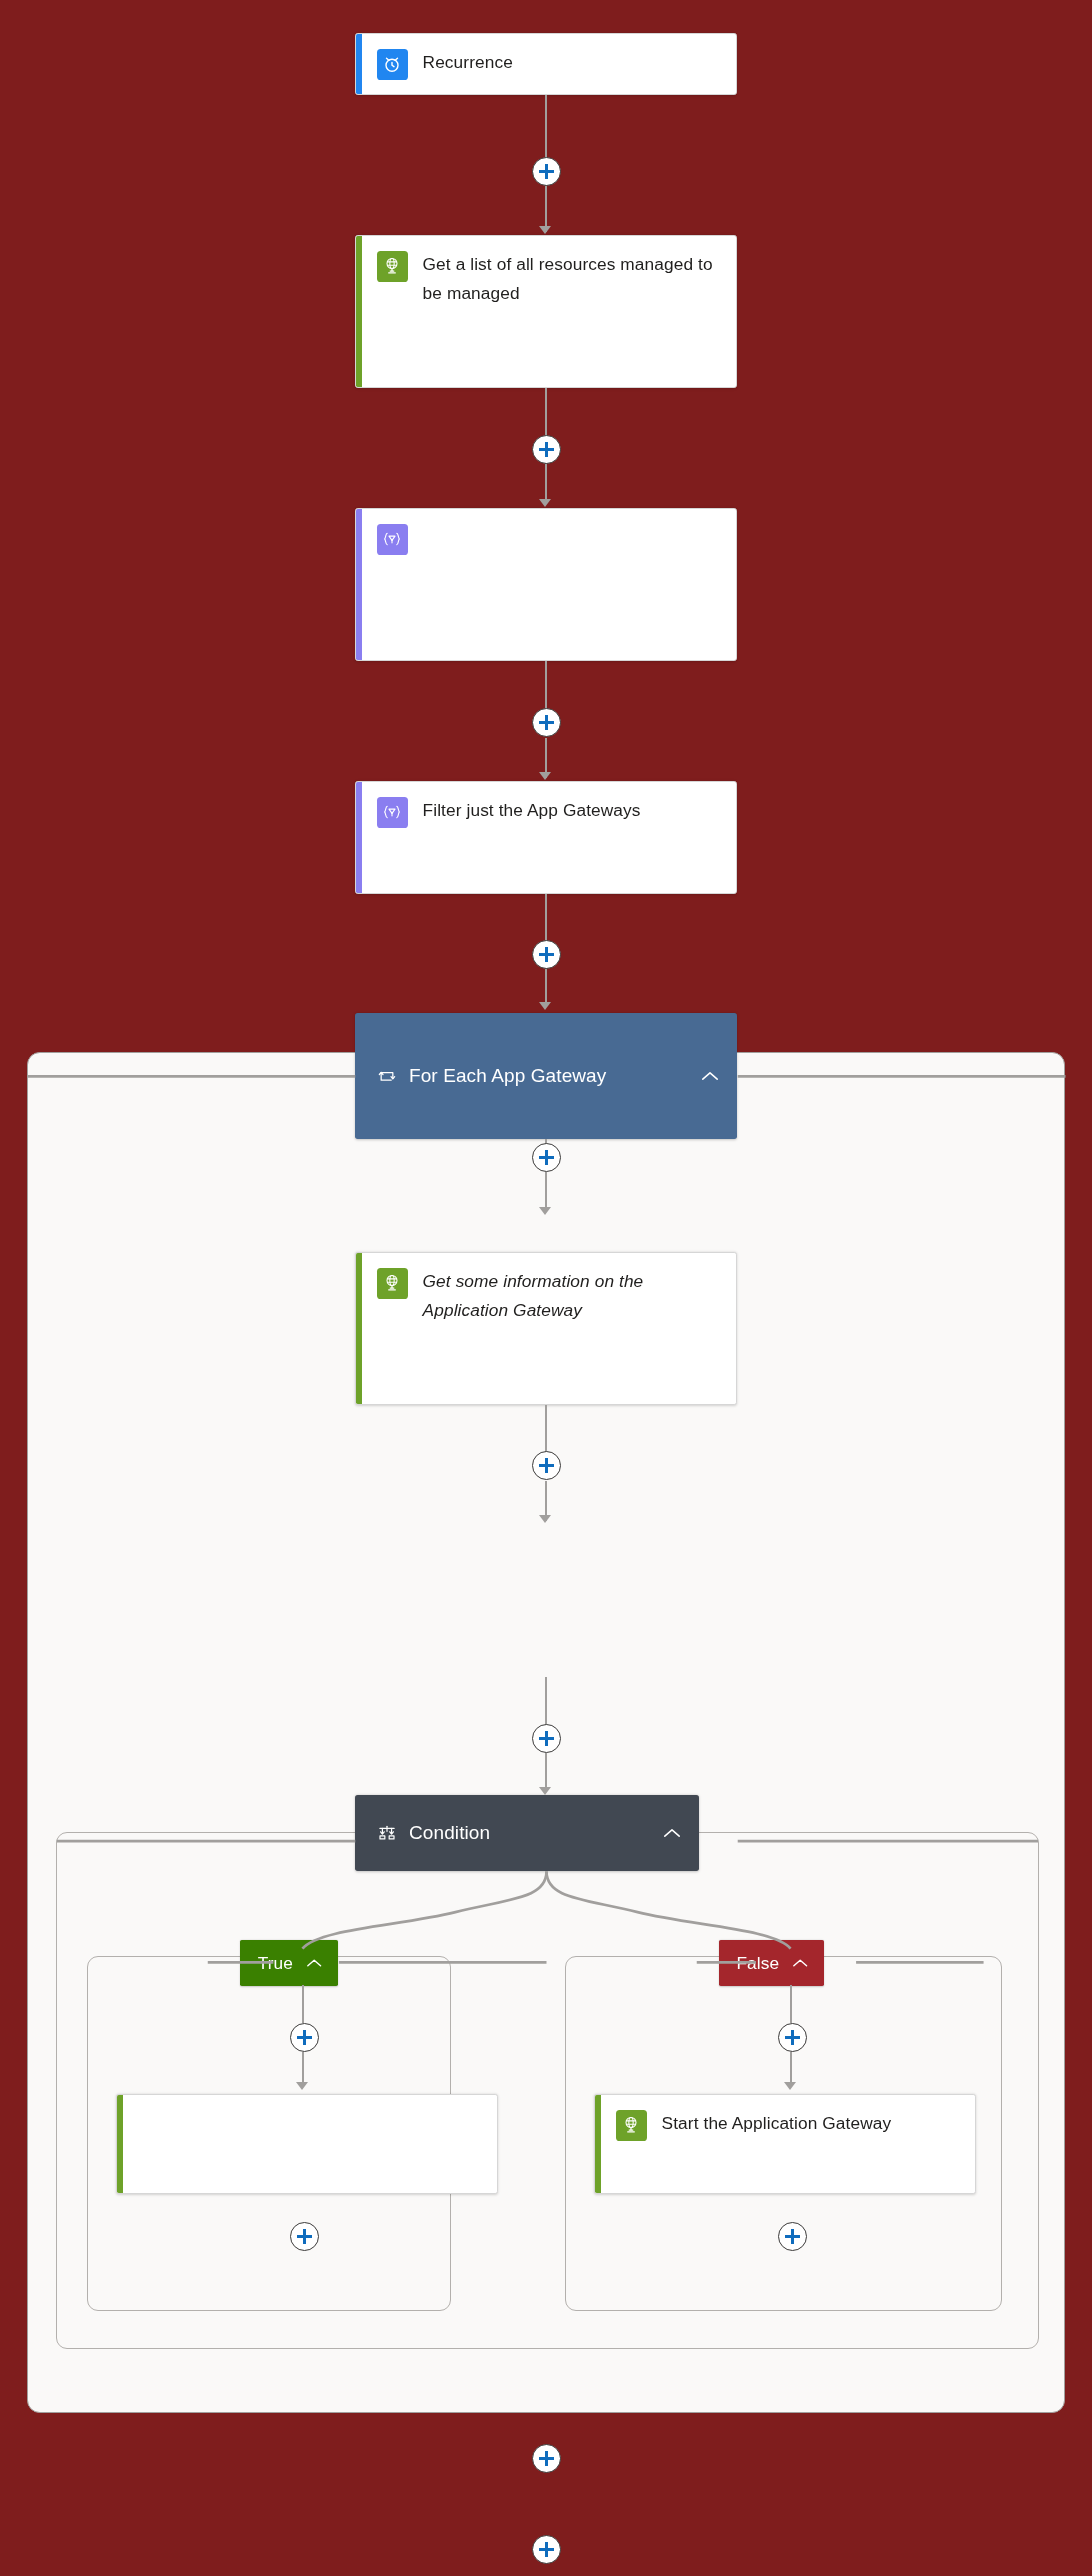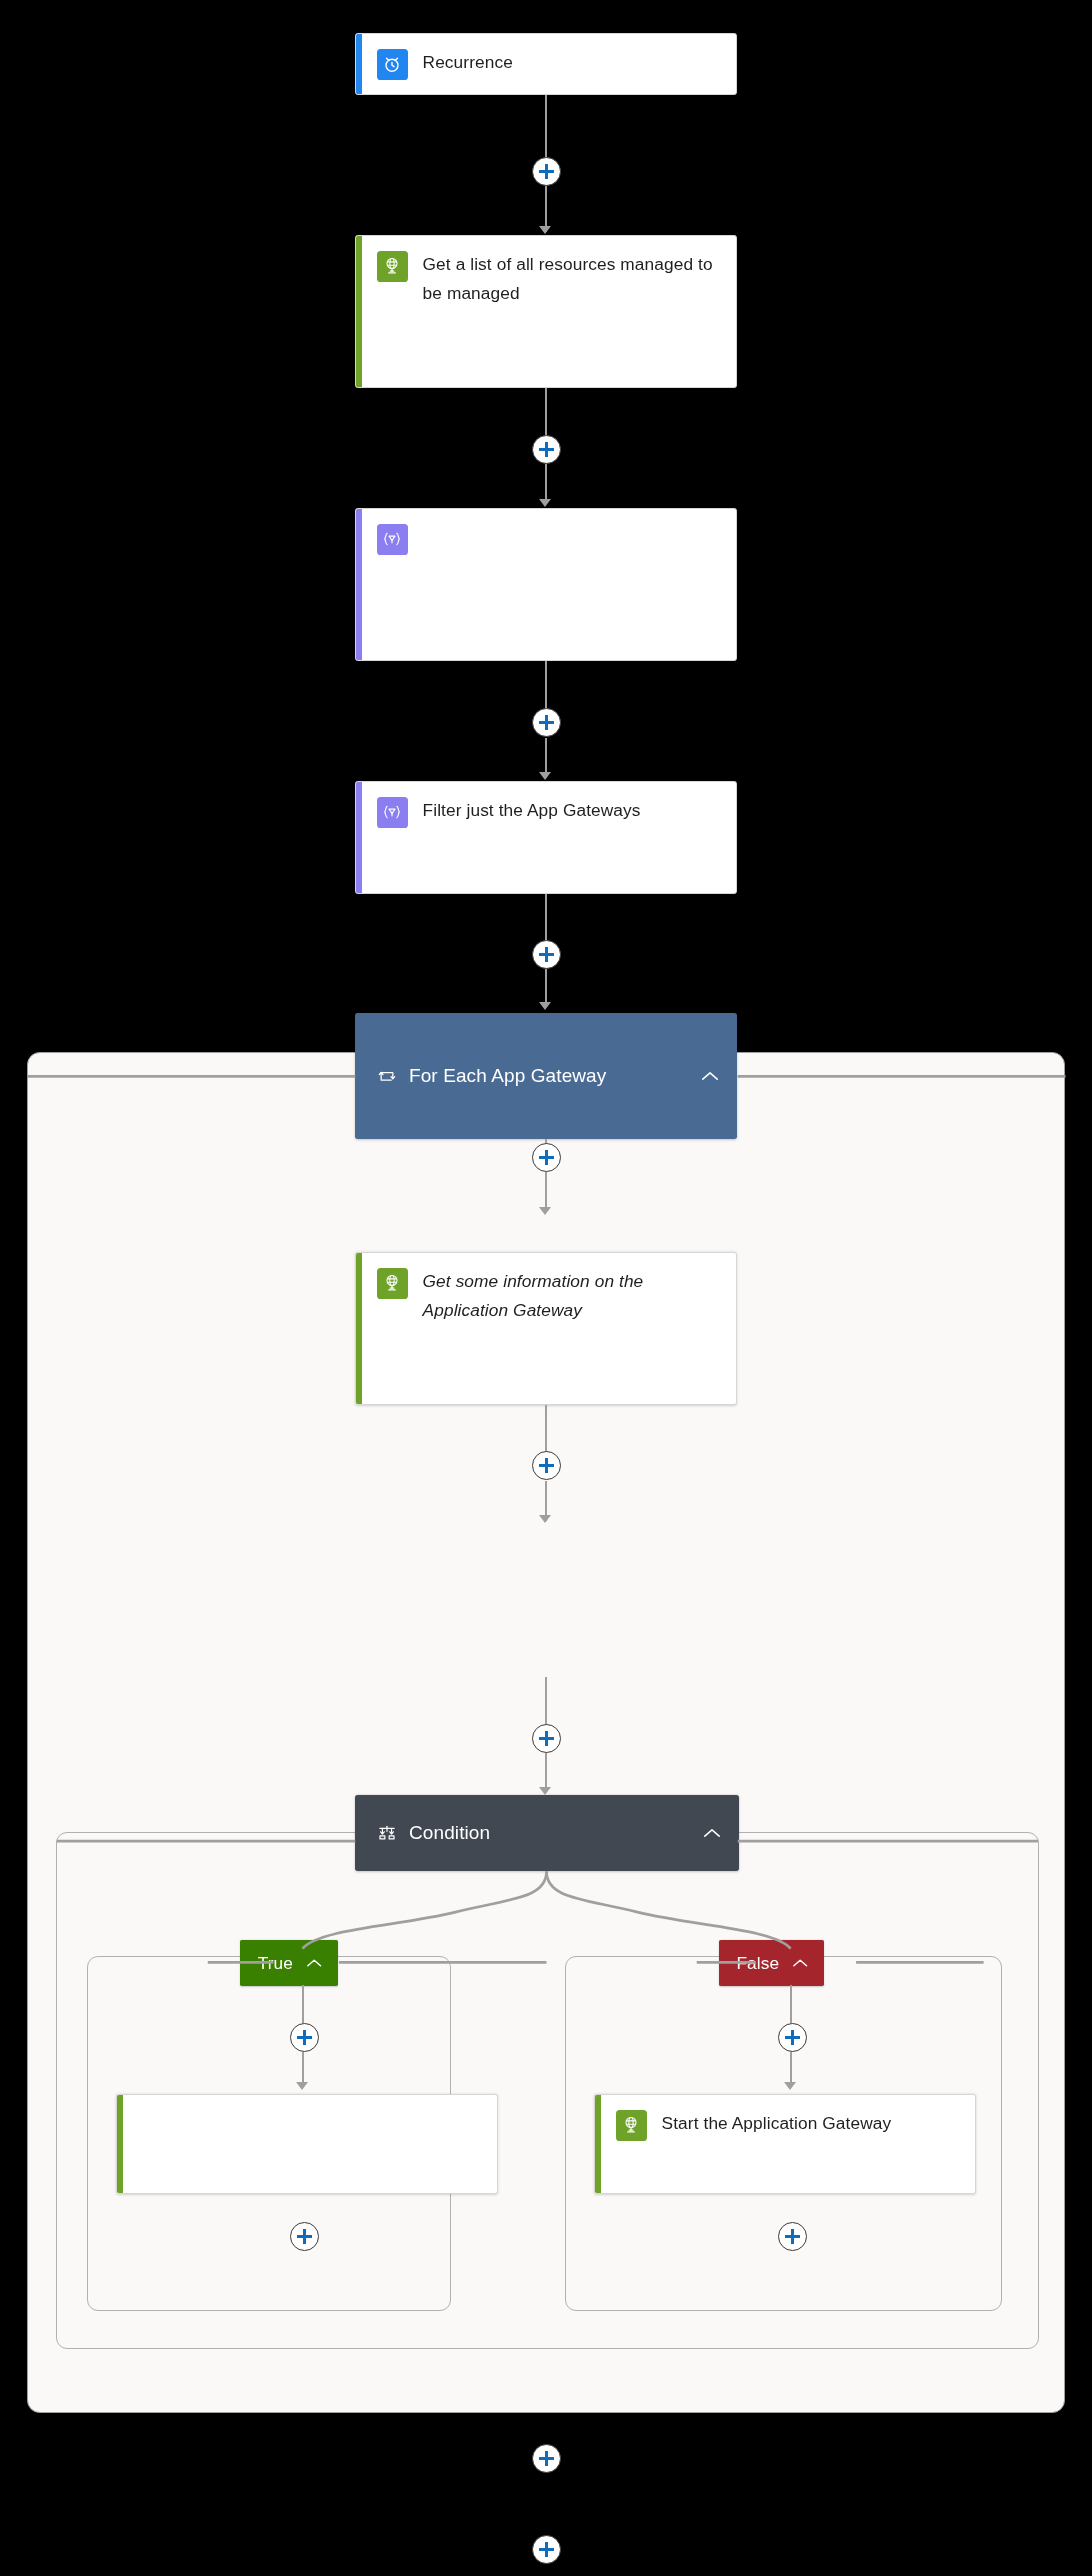--- a/index.html
+++ b/index.html
@@ -7,21 +7,21 @@
     width: 1093px;
     height: 2576px;
     background: #ffffff;
     font-family: "Liberation Sans", sans-serif;
     overflow: hidden;
   }
   #canvas {
     position: relative;
     width: 1093px;
     height: 2576px;
-    background: #000000;
+    background: #7f1d1d;
   }
 
   
   .node { position: absolute; }
 
   
   .card {
     background: #ffffff;
     border: 0.9px solid #d6d6d6;
     border-radius: 2.7px;
@@ -318,21 +318,21 @@
   <div class="conn" style="left:545px; top:1405px; height:48px;"></div>
   <div class="conn" style="left:545px; top:1481px; height:40px;"></div>
   <div class="arrow-head" style="left:539px; top:1515px;"></div>
 
 
   <div class="plus-btn" style="left:532px; top:1724px;"></div>
   <div class="conn" style="left:545px; top:1677px; height:48px;"></div>
   <div class="conn" style="left:545px; top:1753px; height:38px;"></div>
   <div class="arrow-head" style="left:539px; top:1787px;"></div>
 
-  <div class="node scope-header" style="left:355px; top:1795px; width:384px; height:76px; background:#414852;">
+  <div class="node scope-header" style="left:355px; top:1795px; width:344px; height:76px; background:#414852;">
     <div class="sh-icon">
       <svg width="20" height="20" viewBox="0 0 24 24" fill="none" stroke="#ffffff" stroke-width="1.45" stroke-linecap="round" stroke-linejoin="round">
         <path d="M3.5 6.5 H20.5"></path>
         <path d="M12 4 V10"></path>
         <path d="M6.5 6.5 V12.5"></path>
         <path d="M17.5 6.5 V12.5"></path>
         <path d="M4.3 10.6 L6.5 13.2 L8.7 10.6"></path>
         <path d="M15.3 10.6 L17.5 13.2 L19.7 10.6"></path>
         <rect x="3.6" y="15.5" width="5.8" height="3.6"></rect>
         <rect x="14.6" y="15.5" width="5.8" height="3.6"></rect>

